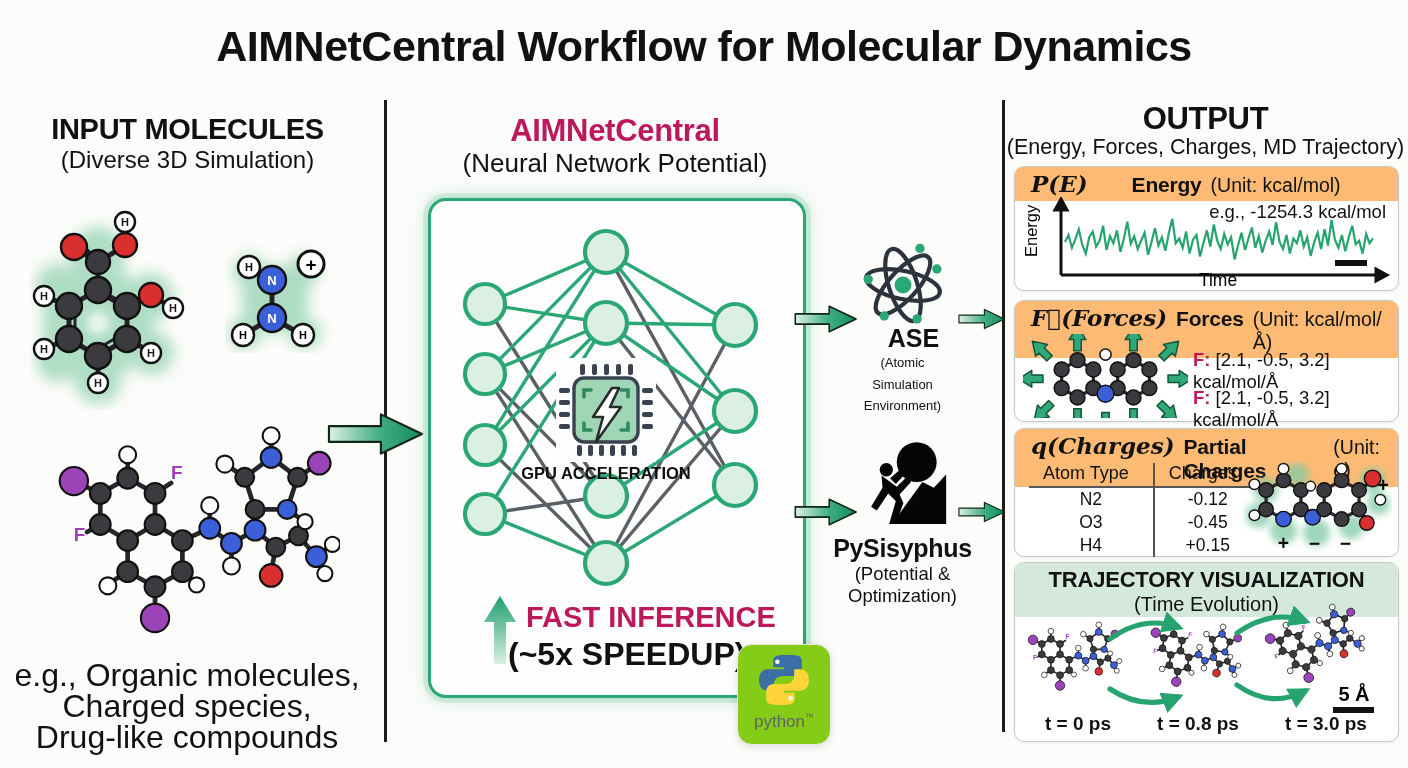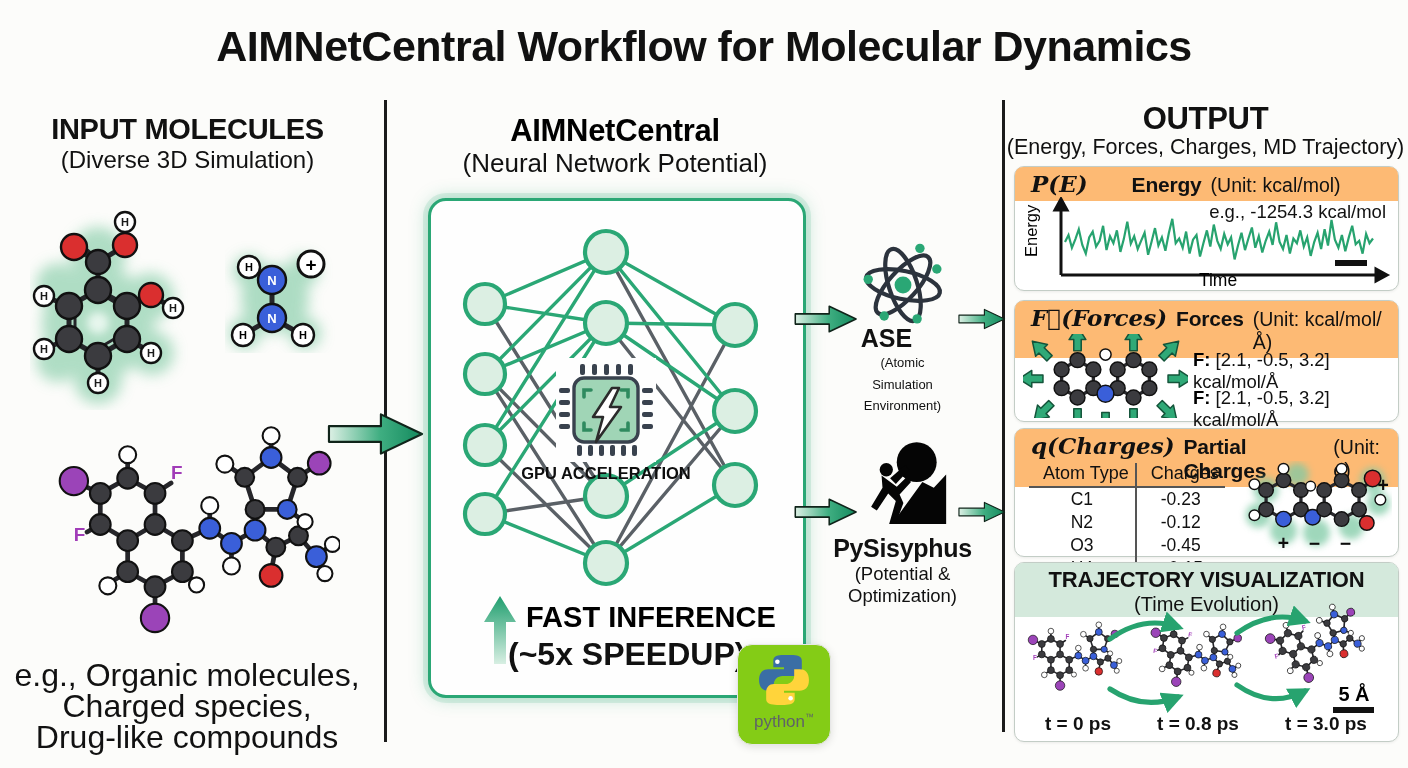--- a/index.html
+++ b/index.html
@@ -5,38 +5,38 @@
   html,body{margin:0;padding:0;background:#e8e8e8}
   body{font-family:"Liberation Sans",sans-serif;color:#111}
   #stage{position:relative;width:1408px;height:768px;background:#fcfcfa;overflow:hidden;margin:0 auto}
   .abs{position:absolute}
   .c{text-align:center}
   .vline{position:absolute;width:2.5px;background:#1b1b1b}
   h1,h2,h3,div,span{margin:0}
   .title{left:0;top:22px;width:1408px;font-size:43px;font-weight:bold;letter-spacing:-.5px;text-align:center}
   .sec-head{font-weight:bold;font-size:29px;letter-spacing:-.3px}
   .sec-sub{font-size:24px}
-  .green{color:#000000}
+  .green{color:#be185d}
   
   .nnbox{left:428px;top:198px;width:372px;height:494px;background:#fefefe;border:3.5px solid #2aa775;border-radius:18px;
          box-shadow:0 0 0 5px rgba(42,167,117,.13),0 0 18px rgba(42,167,117,.35)}
   .fastrow{font-weight:bold}
   
   .pycard{left:737px;top:644px;width:92px;height:99px;background:#84cc16;border:1px solid #e7e7e7;border-radius:15px;
           box-shadow:0 2px 8px rgba(0,0,0,.12);text-align:center}
   .pytext{font-size:17px;color:#5f6368;margin-top:0px}
   .pytm{font-size:9px;vertical-align:super;color:#5f6368}
   
   .panel{position:absolute;left:1014px;width:383px;background:#fff;border:1.5px solid #c3cdc6;border-radius:10px;box-shadow:0 1px 3px rgba(0,0,0,.07)}
   .phead{display:flex;align-items:baseline;gap:9px;background:#fdba74;border-radius:8px 8px 0 0;padding:3px 0 4px 16px}
   .psym{font-family:"DejaVu Serif",serif;font-style:italic;font-size:23px;font-weight:600}
   .ptitle{font-weight:bold;font-size:21px;letter-spacing:-.2px}
   .punit{font-size:19.5px}
   .qtable{border-collapse:collapse;font-size:17.5px}
-  .qtable th{font-weight:normal;font-size:18px;border-bottom:2px solid #555;padding:0 6px 2px 14px}
+  .qtable th{font-weight:normal;font-size:18px;border-bottom:2px solid #555;padding:0 24px 2px 14px}
   .qtable td{text-align:center;padding:1px 14px}
   .qtable th:first-child,.qtable td:first-child{border-right:2px solid #555}
   .tjhead{background:#d4e9dc;border-radius:8px 8px 0 0;text-align:center;padding-top:4px;height:50px}
   .tjtitle{font-size:22px;font-weight:bold;letter-spacing:-.2px}
   .tjsub{font-size:20px}
   .tlabel{position:absolute;font-size:19px;font-weight:600;width:110px;text-align:center}
 </style>
 </head>
 <body>
 
@@ -298,21 +298,21 @@
     </g>
     <circle cx="50" cy="50" r="9" fill="#2aa775"></circle>
     <g fill="#2aa775">
       <circle cx="86" cy="33" r="5"></circle>
         <circle cx="13" cy="44" r="5"></circle>
         <circle cx="30" cy="83" r="5"></circle>
         <circle cx="65" cy="86" r="5"></circle>
         <circle cx="68" cy="11" r="5"></circle>
     </g>
   </svg>
-  <div class="abs c" style="left:804px;top:324px;width:165px;font-size:25px;font-weight:bold">ASE</div>
+  <div class="abs c" style="left:831px;top:324px;width:165px;font-size:25px;font-weight:bold">ASE</div>
   <div class="abs c" style="left:820px;top:352px;width:165px;font-size:13px;line-height:21.5px">
     <div>(Atomic</div>
     <div>Simulation</div>
     <div>Environment)</div>
   </div>
 
   <svg class="abs" style="left:794px;top:493px" width="64" height="38" viewBox="0 0 100 46">
     <polygon points="2,15 55,15 55,3 97,23 55,43 55,31 2,31" fill="url(#agrad)" stroke="#10241a" stroke-width="2.4" stroke-linejoin="round"></polygon>
   </svg>
   <svg class="abs" style="left:958px;top:493px" width="48" height="38" viewBox="0 0 100 46">
@@ -422,24 +422,20 @@
       <span class="punit">(Unit: e)</span>
     </div>
     <table class="qtable abs" style="left:14px;top:34px">
       <thead>
           <tr>
         <th>Atom Type</th>
         <th>Charges</th>
       </tr>
         </thead>
       <tbody>
-        <tr>
-            <td>C1</td>
-            <td>-0.23</td>
-          </tr>
         <tr>
             <td>N2</td>
             <td>-0.12</td>
           </tr>
         <tr>
             <td>O3</td>
             <td>-0.45</td>
           </tr>
         <tr>
             <td>H4</td>

